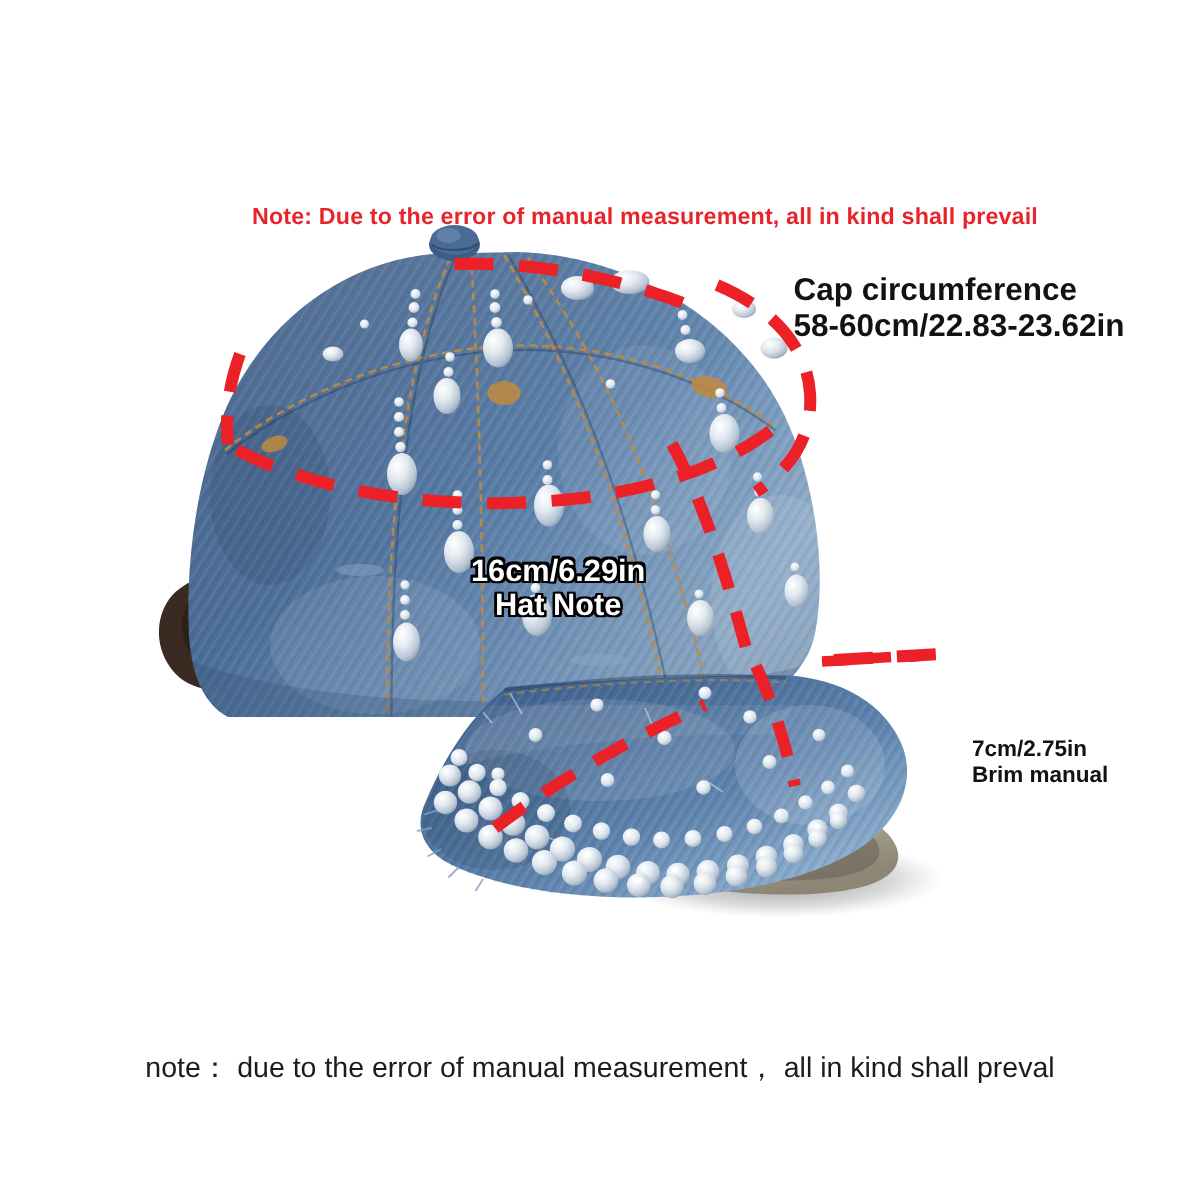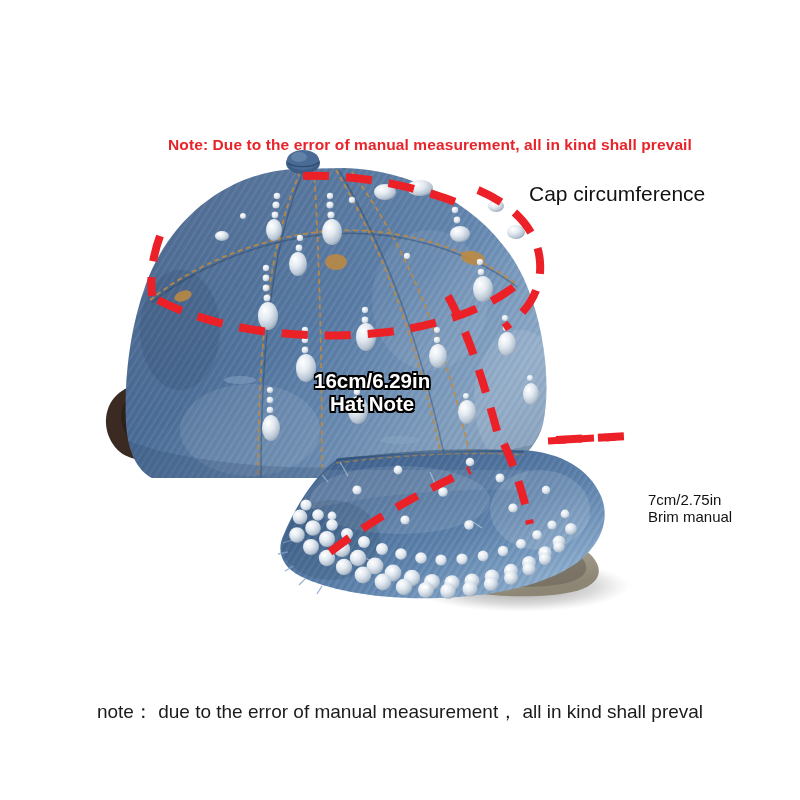--- a/index.html
+++ b/index.html
@@ -14,21 +14,21 @@
     position:absolute;left:0;top:136px;width:800px;text-align:center;
     color:#e8242a;font-size:15.5px;font-weight:700;letter-spacing:.1px;
     font-family:"Liberation Sans", sans-serif;white-space:nowrap;padding-left:30px;
   }
   .note-bottom{
     position:absolute;left:0;top:699px;width:800px;text-align:center;
     color:#1b1b1b;font-size:19px;font-weight:400;white-space:nowrap;
     font-family:Liberation Sans, sans-serif;
   }
 
-  .label{position:absolute;color:#121212;font-weight:400;line-height:1.13;white-space:nowrap;}
+  .label{position:absolute;color:#121212;font-weight:700;line-height:1.13;white-space:nowrap;}
   .lbl-circ{left:529px;top:182px;font-size:21px;}
   .lbl-brimw{left:632px;top:401px;font-size:20px;}
   .lbl-briml{left:648px;top:492px;font-size:15px;}
 
   .lbl-depth{
     position:absolute;left:314px;top:338px;font-size:20.5px;text-align:center;
     color:#ffffff;font-weight:600;line-height:1.12;white-space:nowrap;
     text-shadow:
       -1.6px -1.6px 0 #000, 1.6px -1.6px 0 #000,
       -1.6px  1.6px 0 #000, 1.6px  1.6px 0 #000,
@@ -393,20 +393,21 @@
 
     <g stroke="#ec2027" stroke-width="7" stroke-linecap="butt">
       <line x1="548" y1="441" x2="566" y2="440"></line>
       <line x1="578" y1="439" x2="594" y2="438"></line>
       <line x1="606" y1="438" x2="616" y2="437"></line>
     </g>
   </svg>
 
   <div class="label lbl-circ">
     <div>Cap circumference</div>
+    <div>58-60cm/22.83-23.62in</div>
   </div>
 
   <div class="lbl-depth">
     <div>16cm/6.29in</div>
     <div>Hat Note</div>
   </div>
 
 
   <div class="label lbl-briml">
     <div>7cm/2.75in</div>

